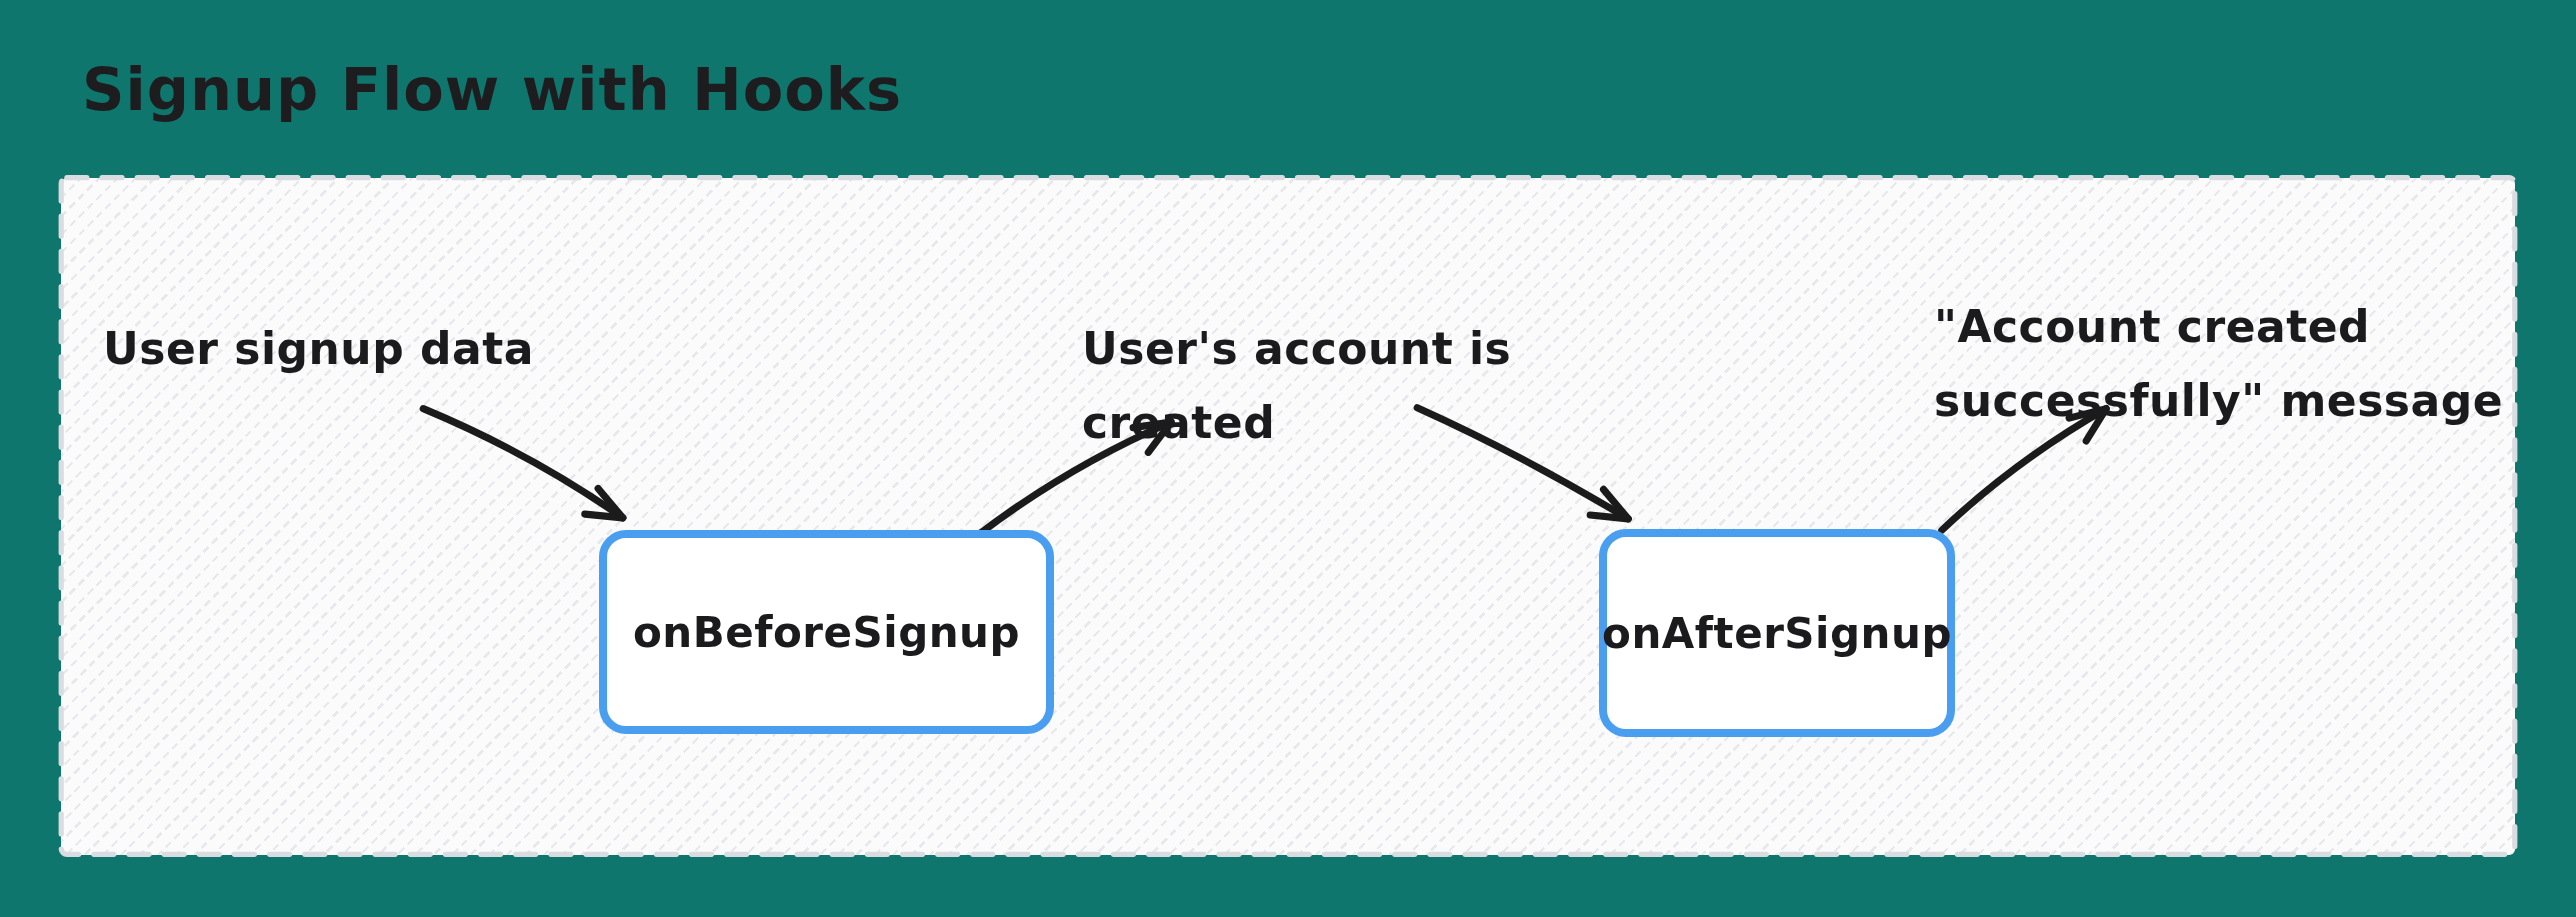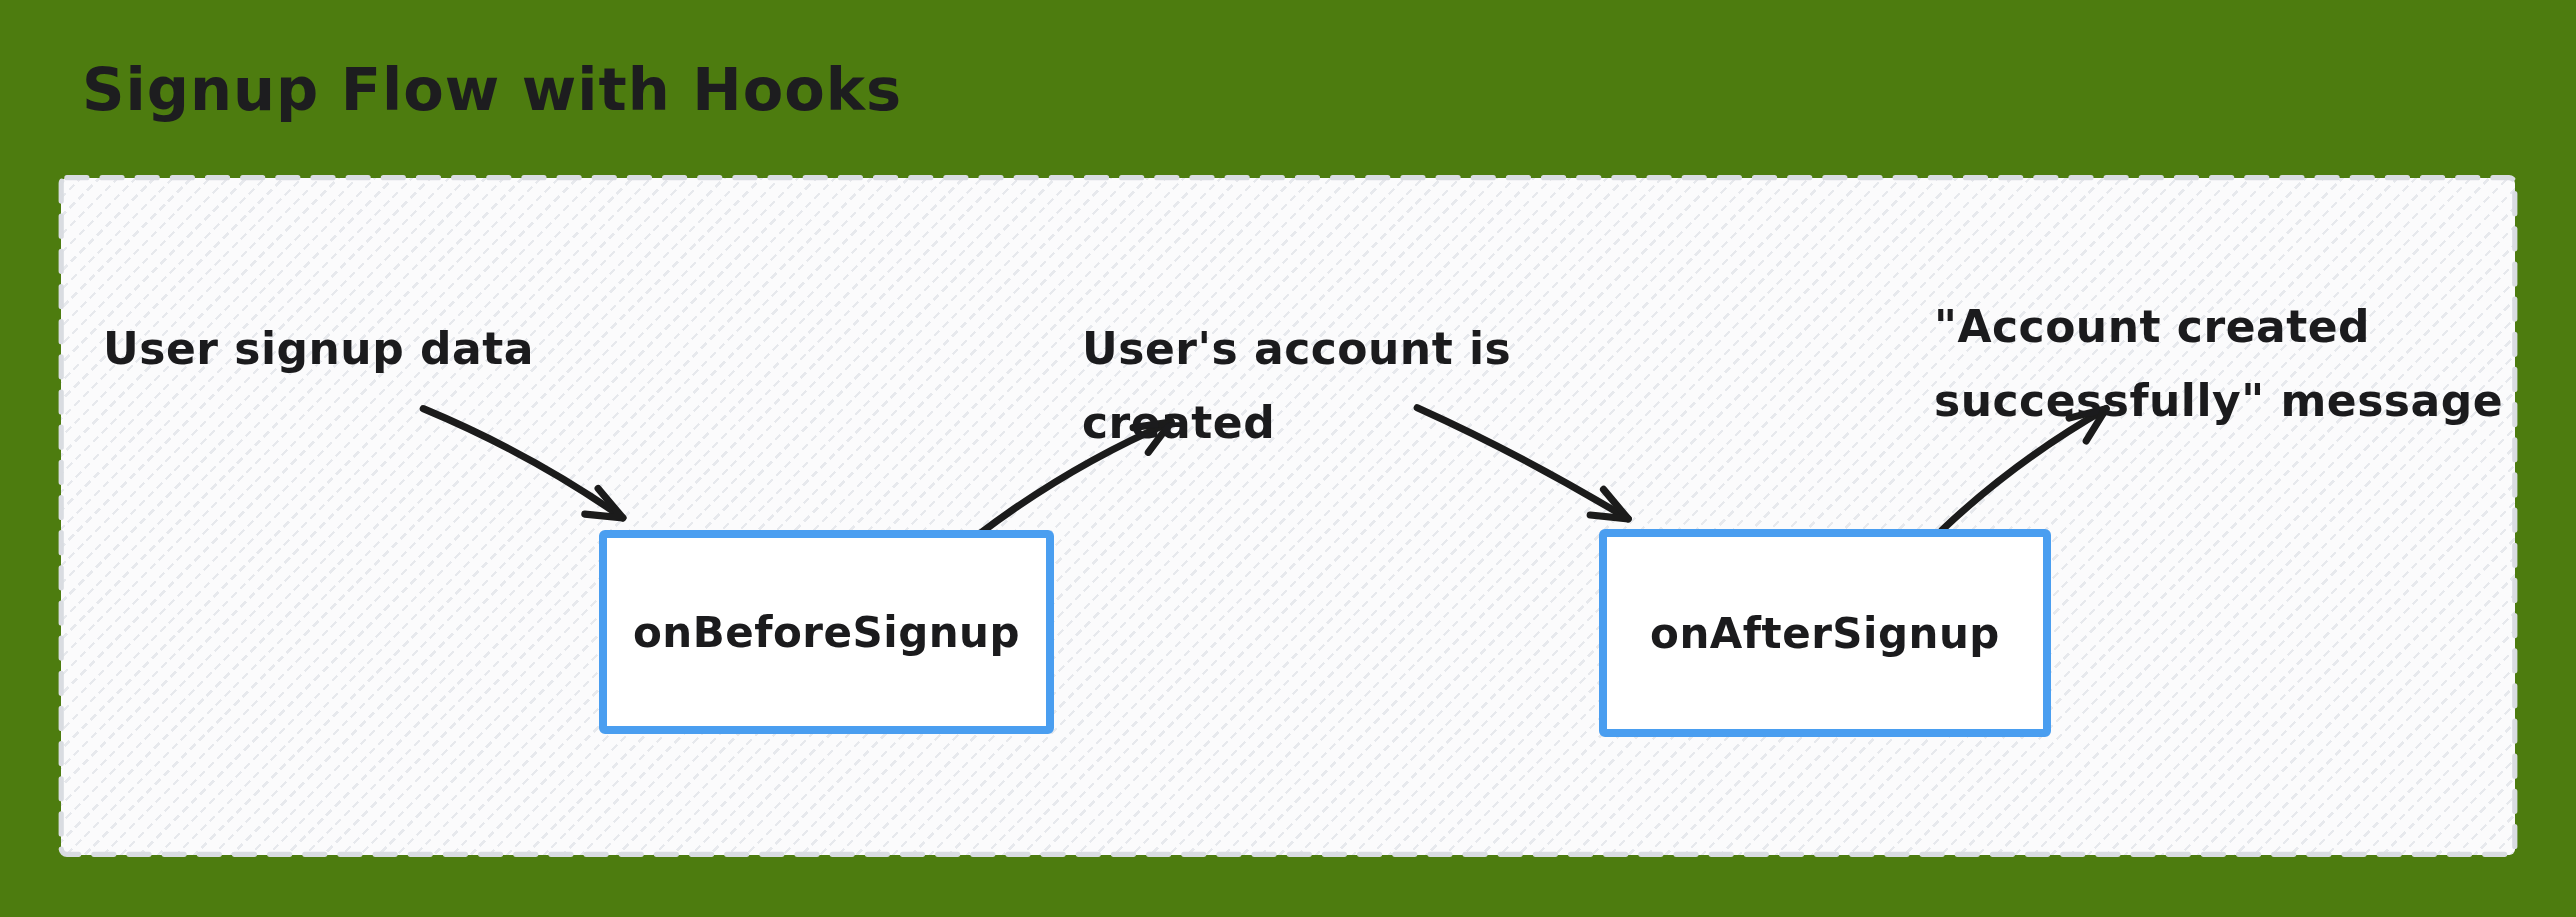--- a/index.html
+++ b/index.html
@@ -6,21 +6,21 @@
   html, body { width: 2576px; height: 917px; }
   body {
     font-family: "DejaVu Sans", "Liberation Sans", sans-serif;
     background: #f5f6f8;
     overflow: hidden;
   }
   .page {
     position: relative;
     width: 2576px;
     height: 917px;
-    background: #4d7c0f;
+    background: #0f766e;
   }
   .diagram-title {
     position: absolute;
     left: 82px;
     top: 55px;
     font-size: 59px;
     font-weight: 700;
     letter-spacing: 1px;
     color: #1d1d1f;
     white-space: nowrap;
@@ -35,34 +35,34 @@
     border-radius: 5.7px;
     background-color: #fbfbfc;
     background-image:
       repeating-linear-gradient(45deg, #fbfbfc 0 4.8px, rgba(251,251,252,0) 4.8px 12.4px),
       repeating-linear-gradient(135deg, #e7e9ed 0 2.4px, rgba(231,233,237,0) 2.4px 13px);
   }
   .node {
     position: absolute;
     background: #ffffff;
     border: 8.6px solid #4a9ef0;
-    border-radius: 6px;
+    border-radius: 27px;
     display: flex;
     align-items: center;
     justify-content: center;
   }
   .node-label {
     font-size: 42px;
     font-weight: 700;
     letter-spacing: 0.5px;
     color: #1b1b1d;
     white-space: nowrap;
   }
   .node-before { left: 599px; top: 530px; width: 455px; height: 204px; }
-  .node-after  { left: 1599px; top: 529px; width: 452px; height: 208px; }
+  .node-after  { left: 1599px; top: 529px; width: 356px; height: 208px; }
   .annotation {
     position: absolute;
     font-size: 44px;
     font-weight: 700;
     letter-spacing: 0.5px;
     line-height: 74px;
     color: #1b1b1d;
     white-space: nowrap;
   }
   .annotation-1 { left: 103px;  top: 312px; width: 437px; }

